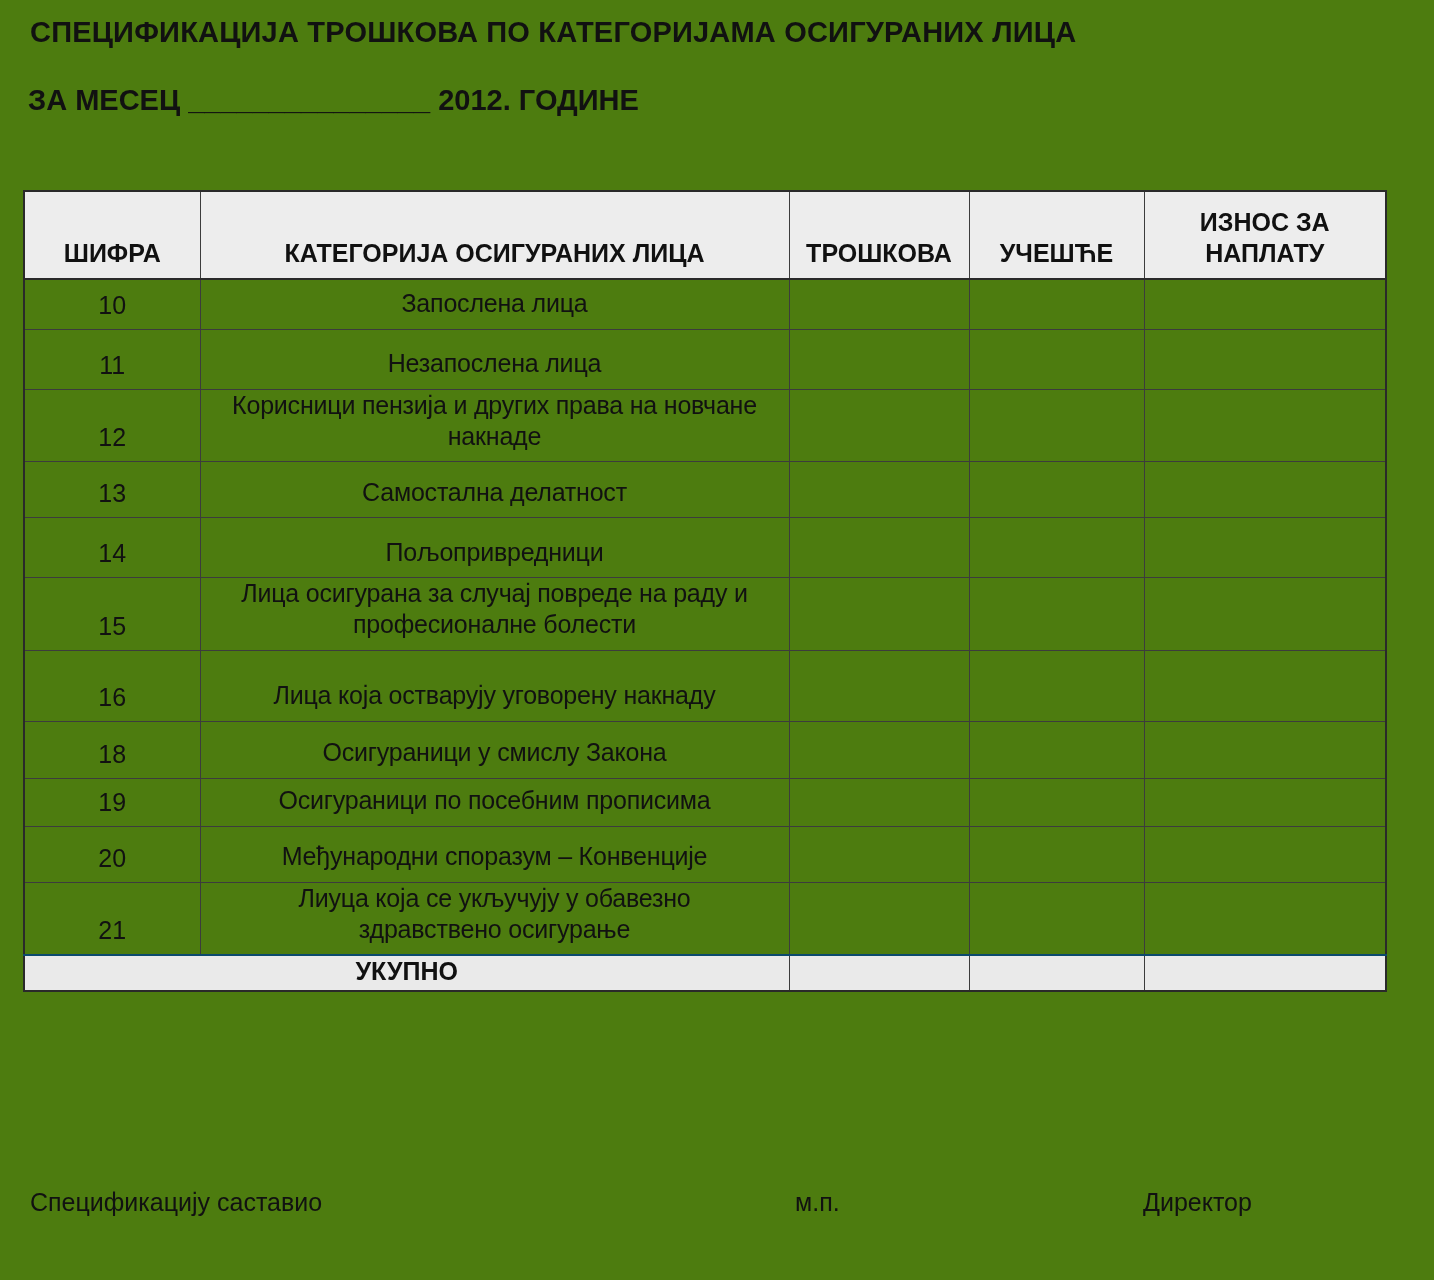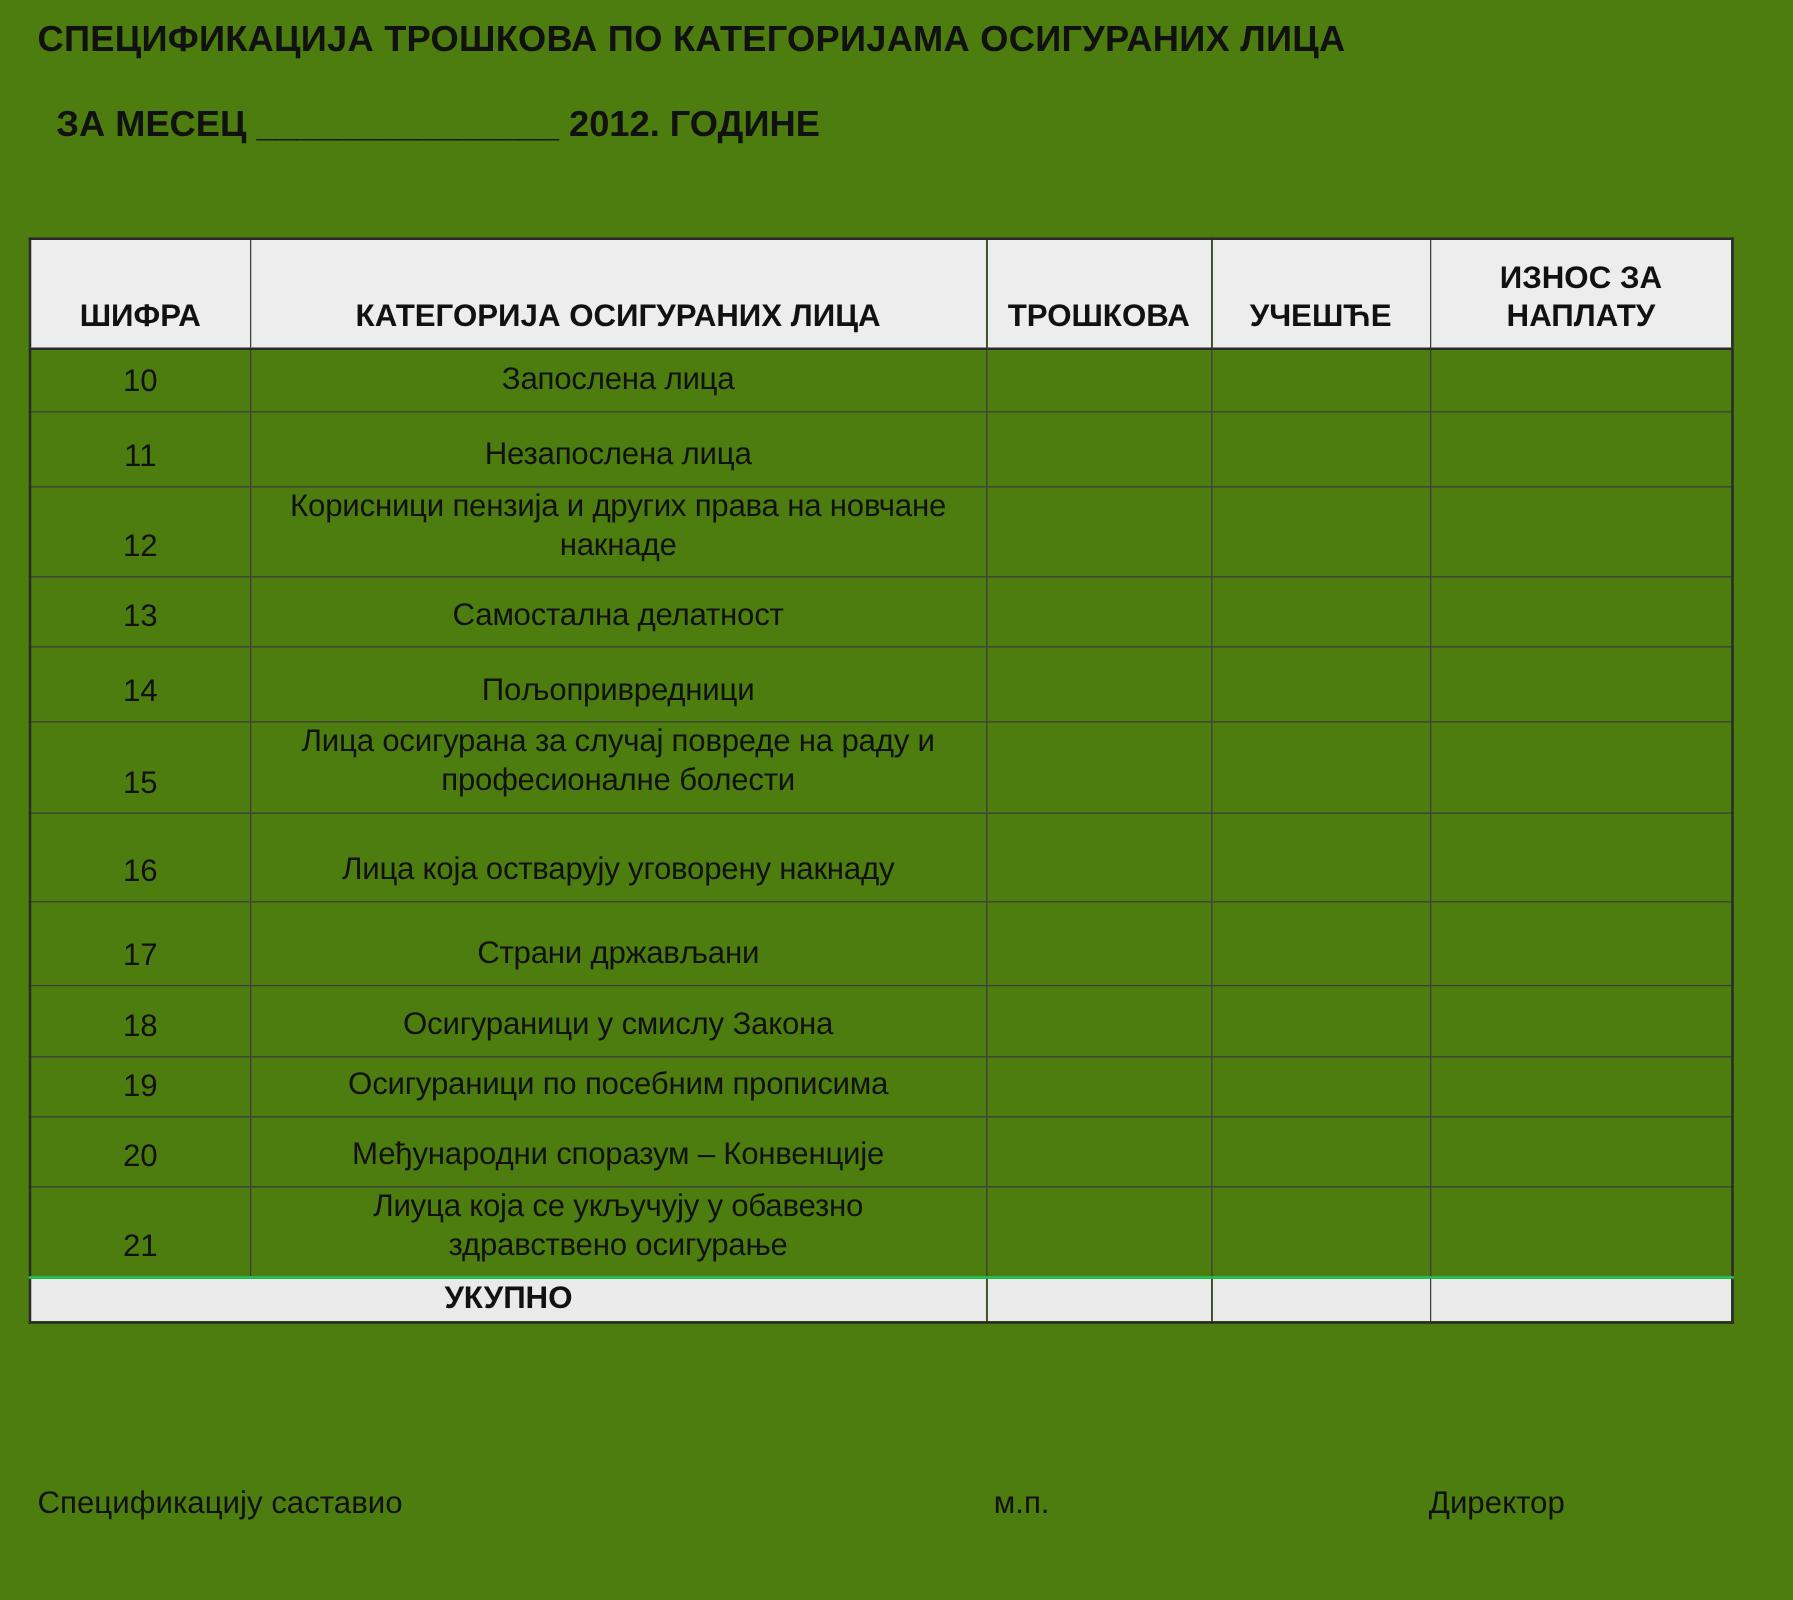--- a/index.html
+++ b/index.html
@@ -20,21 +20,21 @@
     position: absolute;
     left: 30px;
     top: 16px;
     font-size: 29px;
     font-weight: bold;
     letter-spacing: 0.2px;
     white-space: nowrap;
   }
   .doc-subtitle {
     position: absolute;
-    left: 45px;
+    left: 28px;
     top: 84px;
     font-size: 29px;
     font-weight: bold;
     white-space: nowrap;
   }
   .doc-subtitle .blank {
     letter-spacing: 0;
   }
   table.spec-table {
     position: absolute;
@@ -67,21 +67,21 @@
   }
   td.cell-category {
     text-align: center;
     padding-left: 7px;
     white-space: pre-line;
     line-height: 1.25;
     letter-spacing: -0.2px;
   }
   tr.total-row td {
     background: #eaeaea;
-    border-top: 2px solid #22c55e;
+    border-top: 2px solid #0c4a6e;
     padding-bottom: 4px;
   }
   td.cell-total-label {
     font-weight: bold;
     text-align: center;
     vertical-align: middle;
   }
   .footer-line {
     position: absolute;
     left: 0;
@@ -170,27 +170,20 @@
         <td class="cell-share"></td>
         <td class="cell-amount"></td>
       </tr>
       <tr style="height:71px">
         <td class="cell-code">16</td>
         <td class="cell-category">Лица која остварују уговорену накнаду</td>
         <td class="cell-value"></td>
         <td class="cell-share"></td>
         <td class="cell-amount"></td>
       </tr>
-      <tr style="height:67px">
-        <td class="cell-code">17</td>
-        <td class="cell-category">Страни држављани</td>
-        <td class="cell-value"></td>
-        <td class="cell-share"></td>
-        <td class="cell-amount"></td>
-      </tr>
       <tr style="height:57px">
         <td class="cell-code">18</td>
         <td class="cell-category">Осигураници у смислу Закона</td>
         <td class="cell-value"></td>
         <td class="cell-share"></td>
         <td class="cell-amount"></td>
       </tr>
       <tr style="height:48px">
         <td class="cell-code">19</td>
         <td class="cell-category">Осигураници по посебним прописима</td>

